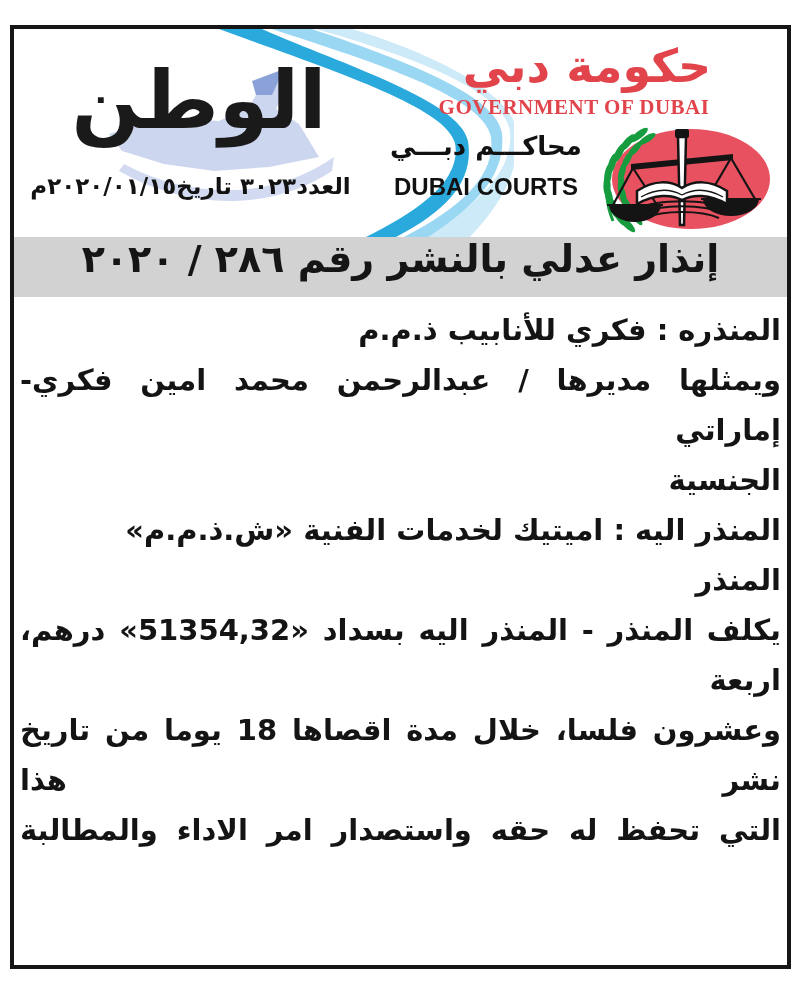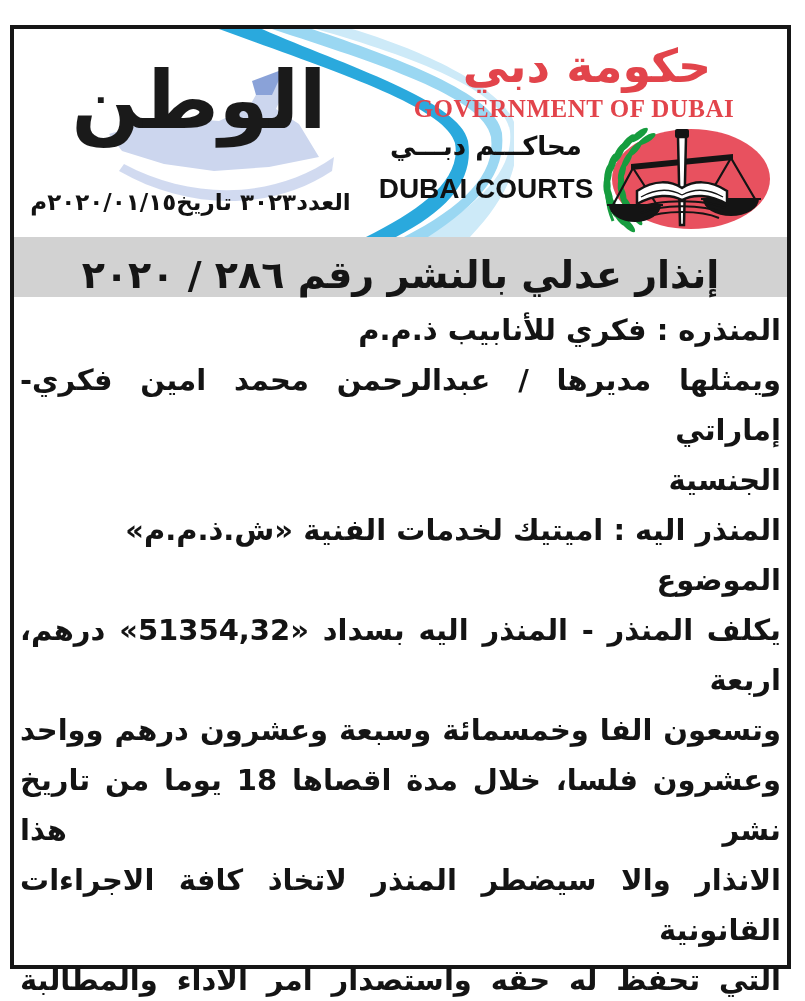--- a/index.html
+++ b/index.html
@@ -4,34 +4,34 @@
 <style>
   html,body{margin:0;padding:0;background:#fff;}
   .page{position:relative;width:805px;height:1001px;background:#fff;overflow:hidden;
         font-family:"DejaVu Sans",sans-serif;color:#141414;}
   .frame{position:absolute;left:10px;top:25px;width:773px;height:936px;
          border:4px solid #161616;background:#fff;}
   .header{position:absolute;left:0;top:0;width:773px;height:240px;overflow:hidden;padding-left:21px;}
   .wave{position:absolute;left:0;top:0;}
   .watan-logo{position:absolute;left:30px;top:28px;width:310px;text-align:center;
               font-size:80px;font-weight:bold;color:#1a1a1a;line-height:1.1;z-index:2;direction:rtl;}
-  .issue-line{position:absolute;left:4px;top:160px;width:345px;text-align:center;
+  .issue-line{position:absolute;left:4px;top:144px;width:345px;text-align:center;
               font-size:23px;font-weight:bold;color:#121212;direction:rtl;z-index:2;}
   .gov-ar{position:absolute;left:423px;top:0px;width:300px;text-align:center;
           font-size:46px;font-weight:bold;color:#e2444b;direction:rtl;line-height:1.3;margin-top:8px;}
   .gov-en{position:absolute;left:395px;top:66px;width:330px;text-align:center;
-          font-size:25px;font-weight:bold;color:#e2444b;letter-spacing:.5px;
+          font-size:21px;font-weight:bold;color:#e2444b;letter-spacing:.5px;
           font-family:"Liberation Serif",serif;}
   .courts-ar{position:absolute;left:350px;top:102px;width:244px;text-align:center;
              font-size:26px;font-weight:bold;color:#111;direction:rtl;}
   .courts-en{position:absolute;left:350px;top:144px;width:244px;text-align:center;
-             font-size:28px;font-weight:bold;color:#111;font-family:"Liberation Sans",sans-serif;}
+             font-size:24px;font-weight:bold;color:#111;font-family:"Liberation Sans",sans-serif;}
   .emblem{position:absolute;left:565px;top:96px;}
   .title-bar{position:absolute;left:0;top:208px;width:773px;height:60px;background:#d2d2d2;
-             display:flex;align-items:flex-end;justify-content:center;}
+             display:flex;align-items:flex-start;justify-content:center;}
   .title-text{font-size:38px;font-weight:bold;color:#151515;direction:rtl;white-space:nowrap;}
   .body-text{position:absolute;left:6px;top:276px;width:761px;}
   .line{direction:rtl;font-size:29px;font-weight:bold;line-height:50px;color:#141414;}
   .line.right{}
   .line.justify{text-align:justify;text-align-last:justify;text-justify:inter-word;}
 </style>
 </head>
 <body>
 
 <div class="page">
@@ -106,23 +106,21 @@
 
     <div class="title-bar">
       <div class="title-text">إنذار عدلي بالنشر رقم ٢٨٦ / ٢٠٢٠</div>
     </div>
 
     <div class="body-text">
       <div class="line right">المنذره : فكري للأنابيب ذ.م.م</div>
       <div class="line justify">ويمثلها مديرها / عبدالرحمن محمد امين فكري- إماراتي</div>
       <div class="line right">الجنسية</div>
       <div class="line right">المنذر اليه : اميتيك لخدمات الفنية «ش.ذ.م.م»</div>
-      <div class="line right">الموضوع</div>
+      <div class="line right">المنذر</div>
       <div class="line justify">يكلف المنذر - المنذر اليه بسداد «51354,32» درهم، اربعة</div>
-      <div class="line justify">وتسعون الفا وخمسمائة وسبعة وعشرون درهم وواحد</div>
       <div class="line justify">وعشرون فلسا، خلال مدة اقصاها 18 يوما من تاريخ نشر هذا</div>
-      <div class="line justify">الانذار والا سيضطر المنذر لاتخاذ كافة الاجراءات القانونية</div>
       <div class="line justify">التي تحفظ له حقه واستصدار امر الاداء والمطالبة</div>
 
     </div>
 
   </div>
 </div>
 
 </body></html>

